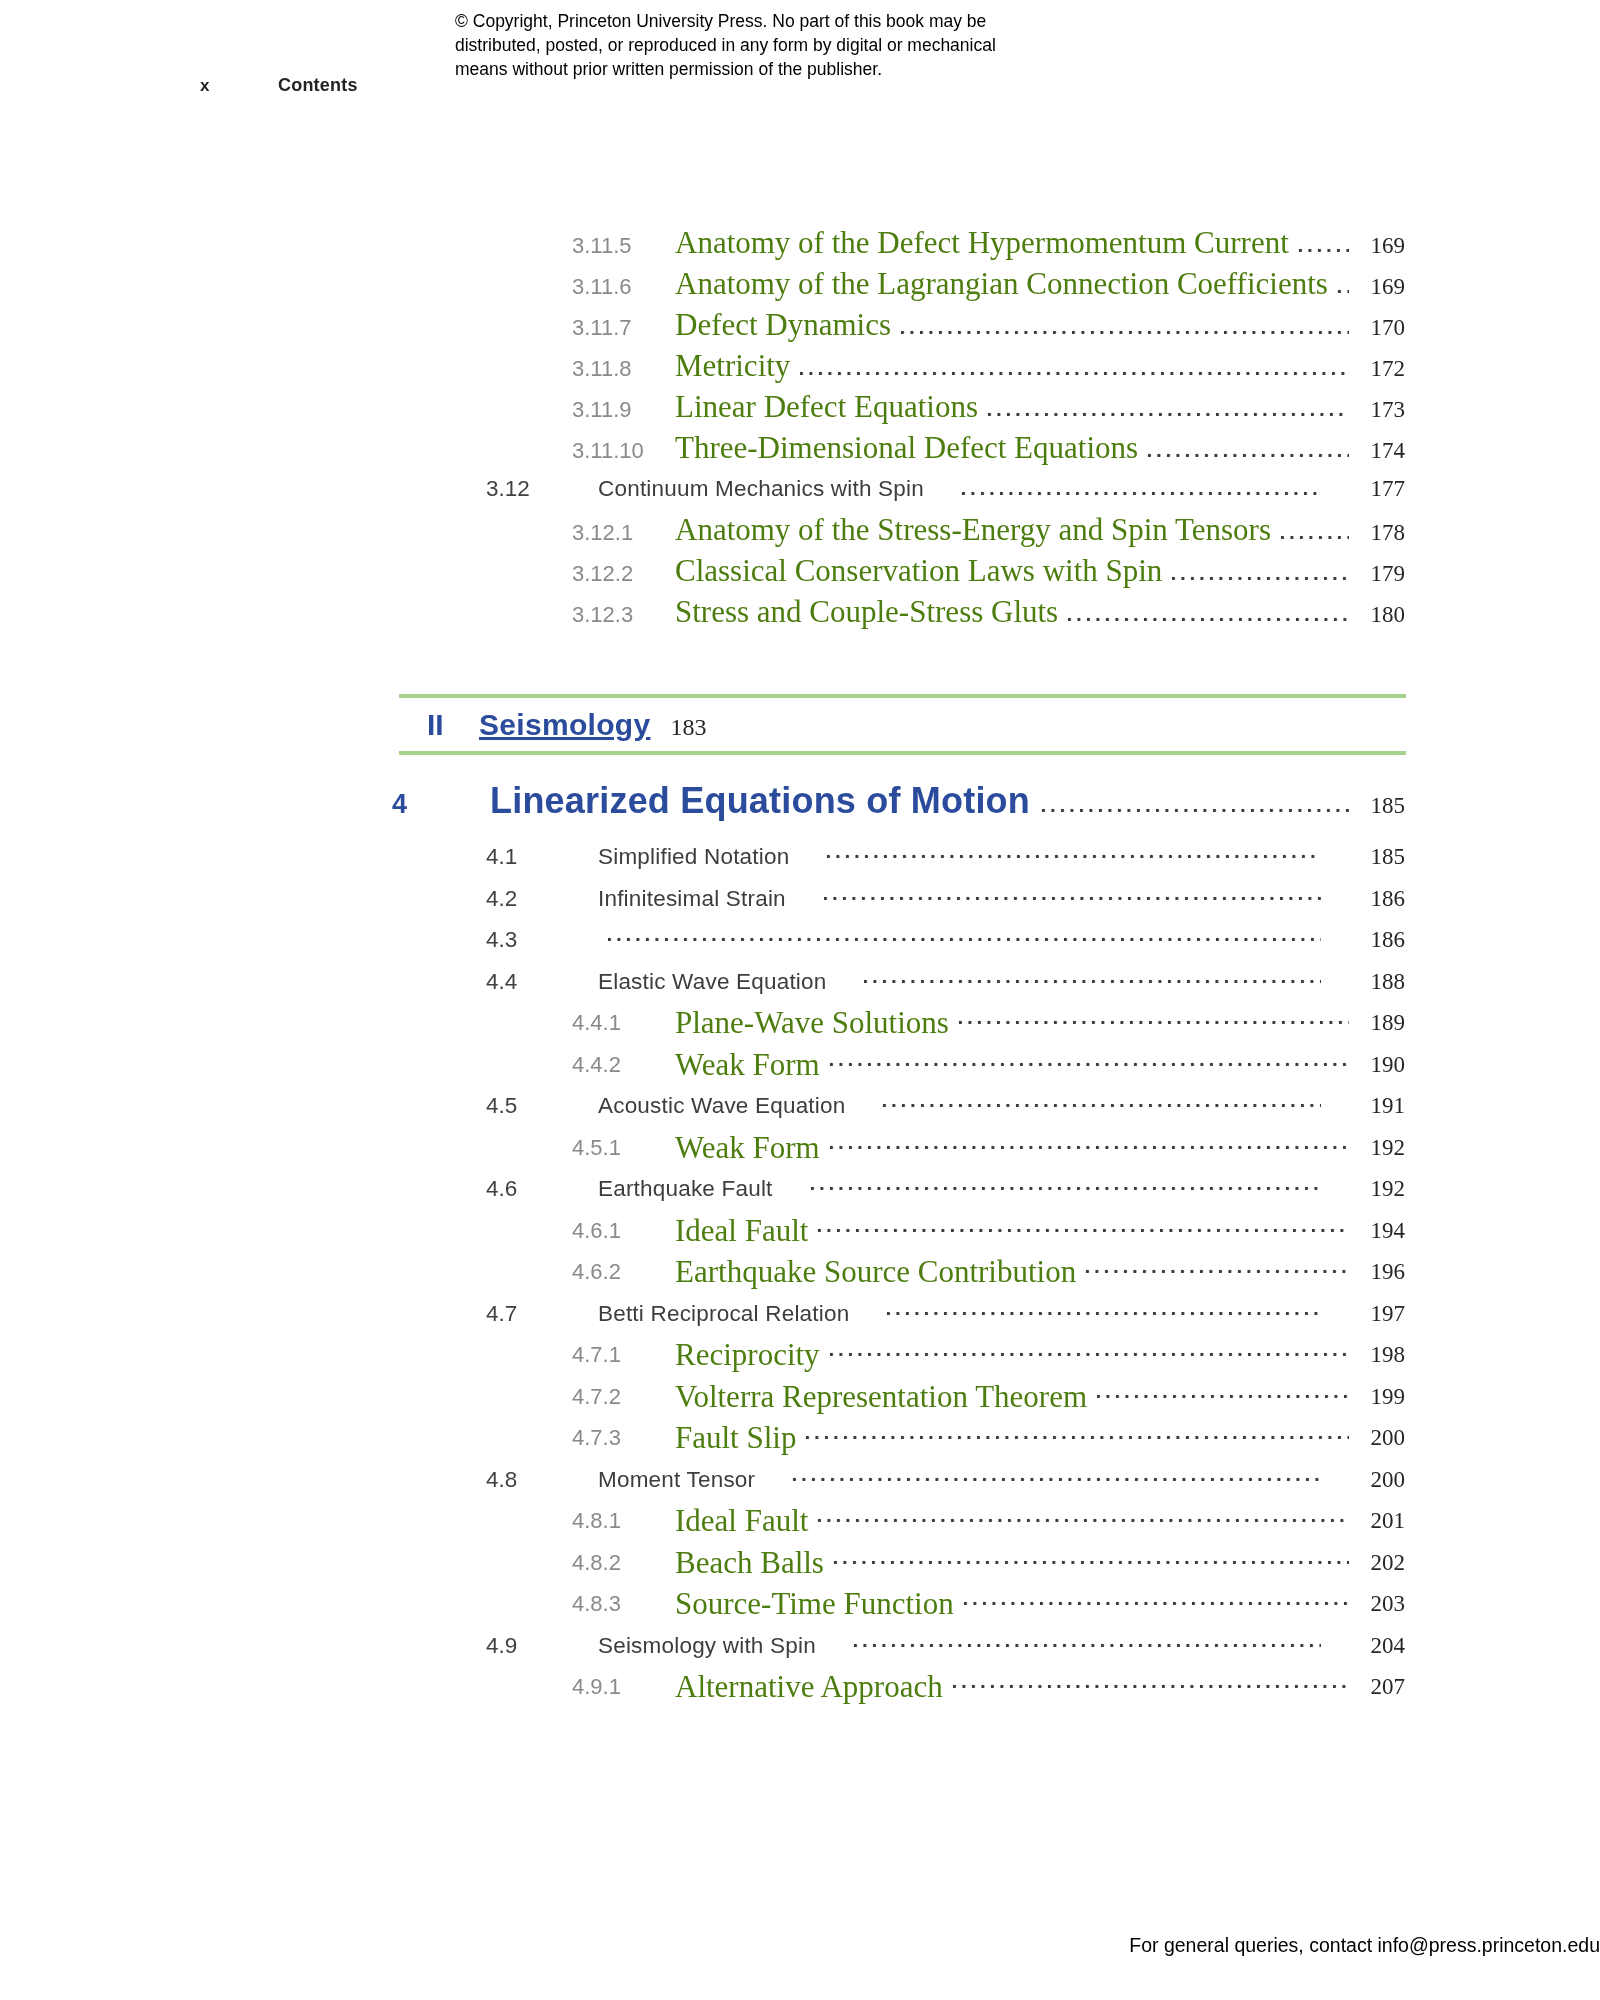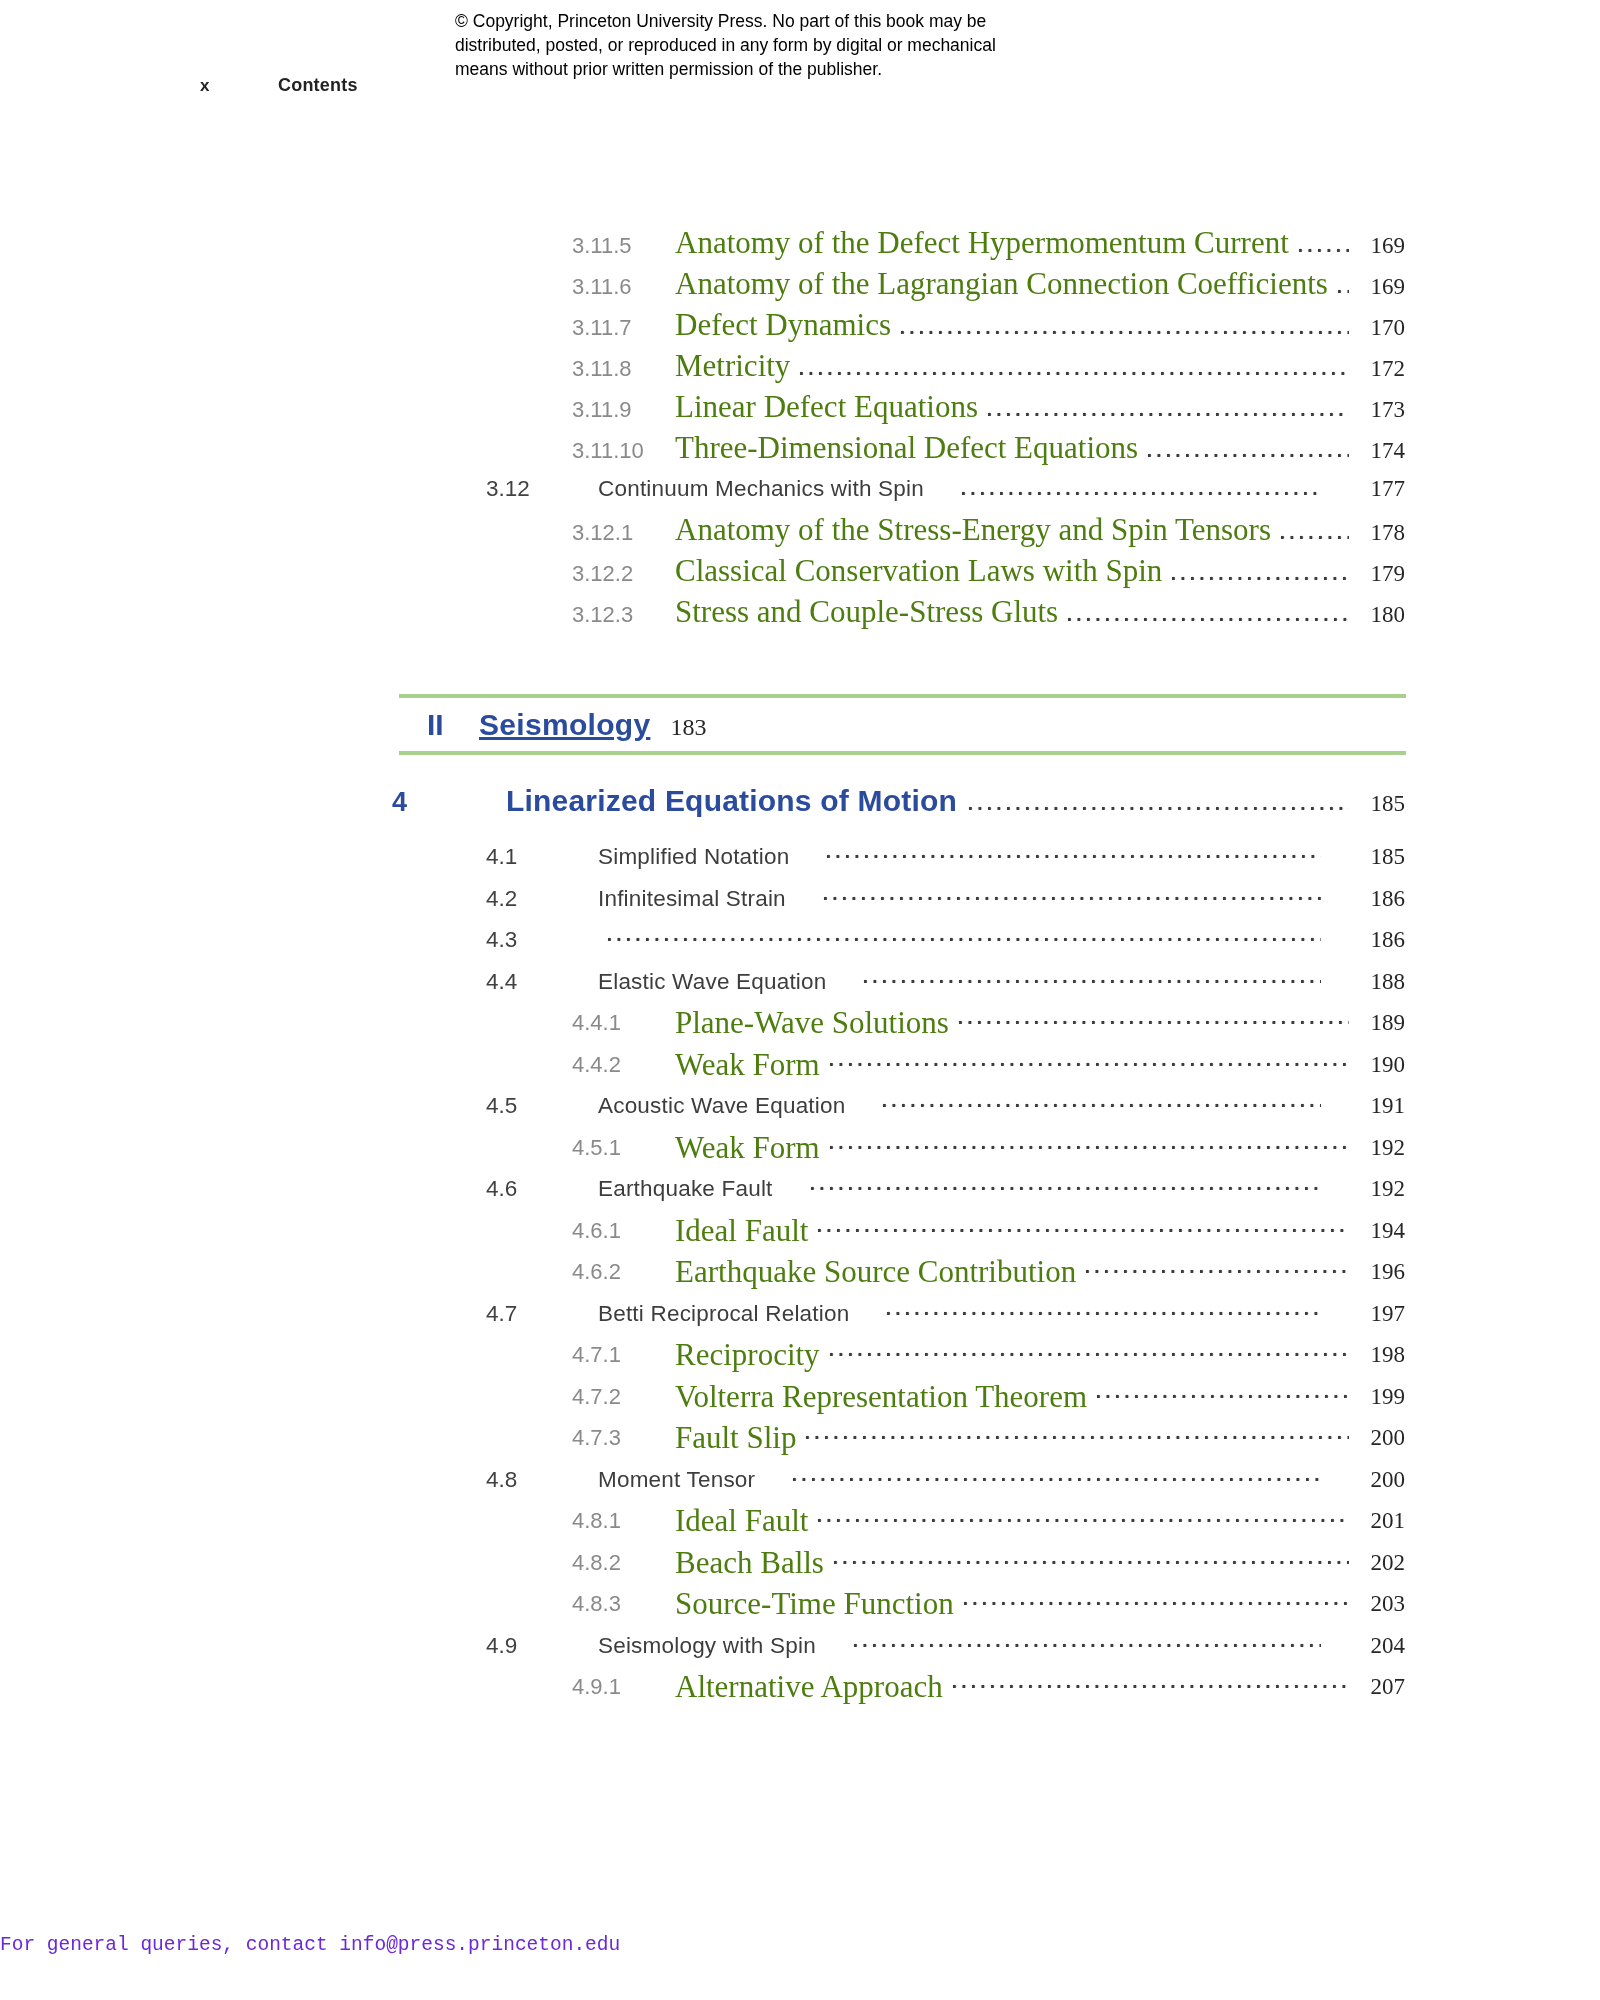--- a/index.html
+++ b/index.html
@@ -74,36 +74,36 @@
   
   #chapter-row {
     position:absolute; left:0; right:0; top:780px;
     display:flex; align-items:baseline; height:41px; line-height:41px;
     padding-left:392px; padding-right:195px; white-space:nowrap;
   }
   #chapter-row .num {
     flex:none; width:98px; font-size:27px; font-weight:bold; color:var(--accent-blue,#2b4b9c);
   }
   #chapter-row .title {
-    flex:none; font-size:30px; font-weight:bold; color:var(--accent-blue,#2b4b9c); letter-spacing:0.2px;margin-left:16px;
+    flex:none; font-size:36px; font-weight:bold; color:var(--accent-blue,#2b4b9c); letter-spacing:0.2px;
   }
   #chapter-row .leader {
     flex:1 1 auto; height:5px; margin:0 10px 0 11px;
     background-image: radial-gradient(circle at 2.4px 2.4px, #3c3c3c 1.55px, rgba(0,0,0,0) 1.95px);
     background-size: 9.5px 5px; background-repeat: repeat-x; background-position: left bottom;
   }
   #chapter-row .page {
     flex:none; min-width:46px; text-align:right;
     font-family:"Liberation Serif", serif; font-size:23px; color:#262626;
   }
 
   
   #footer {
-    position:absolute; left:0; right:0; top:1934px; text-align:left;
-    font-size:19.5px; color:#6d28d9;font-family:Liberation Mono, monospace;
+    position:absolute; left:0; right:0; top:1934px; text-align:right;
+    font-size:19.5px; color:#000000;
   }
 </style>
 </head>
 <body>
 
 <div id="page">
 
   <div id="copyright">© Copyright, Princeton University Press. No part of this book may be
 distributed, posted, or reproduced in any form by digital or mechanical
 means without prior written permission of the publisher.</div>

